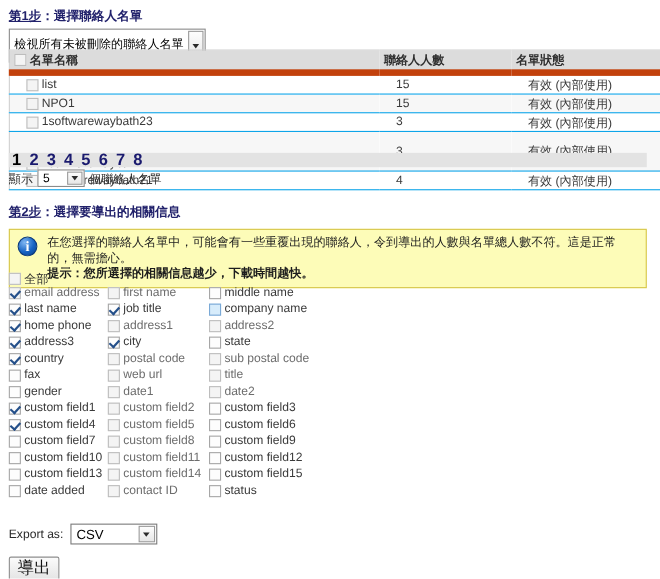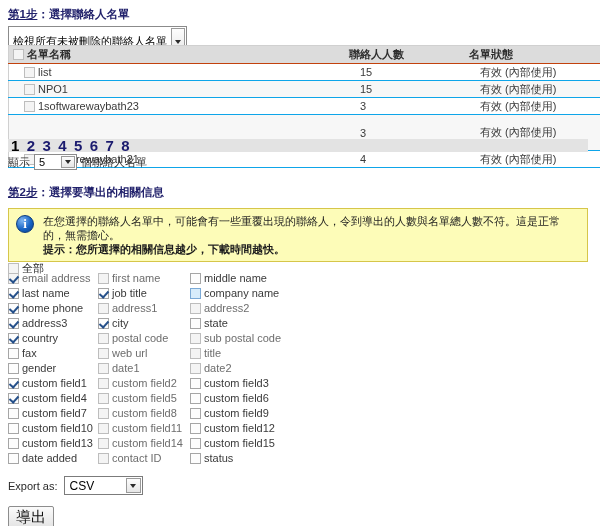--- a/index.html
+++ b/index.html
@@ -80,21 +80,21 @@
     font-size: 11px;
     table-layout: fixed;
   }
   .list-table th {
     background: #dcdcdc;
     text-align: left;
     font-weight: bold;
     color: #2e2e2e;
     height: 17px;
     padding: 0 0 0 4px;
-    border-bottom: 1px solid #c2410c;
+    border-bottom: 6px solid #c2410c;
     font-size: 11px;
   }
   .list-table td {
     height: 16px;
     padding: 0 0 0 15px;
     border-bottom: 1px solid #0ea5e9;
     color: #3a3a3a;
     white-space: nowrap;
     overflow: hidden;
   }
@@ -194,29 +194,27 @@
     color: #1d1d1d;
   }
   .info-text .l2 { font-weight: bold; }
 
   
   .all-row {
     display: flex;
     align-items: center;
     font-size: 11px;
     color: #2a2a2a;
-    margin-top: 15px;
   }
   .field-grid {
     display: grid;
     grid-template-columns: 90px 92px 130px;
     row-gap: 0px;
     column-gap: 0px;
     font-size: 11px;
-    margin-top: 12px;
   }
   .field-item {
     display: flex;
     align-items: center;
     height: 15px;
     color: #3a3a3a;
     white-space: nowrap;
   }
   .field-item .lbl { line-height: 1; }
   .field-item.dimtext .lbl { color: #6d6d6d; }

